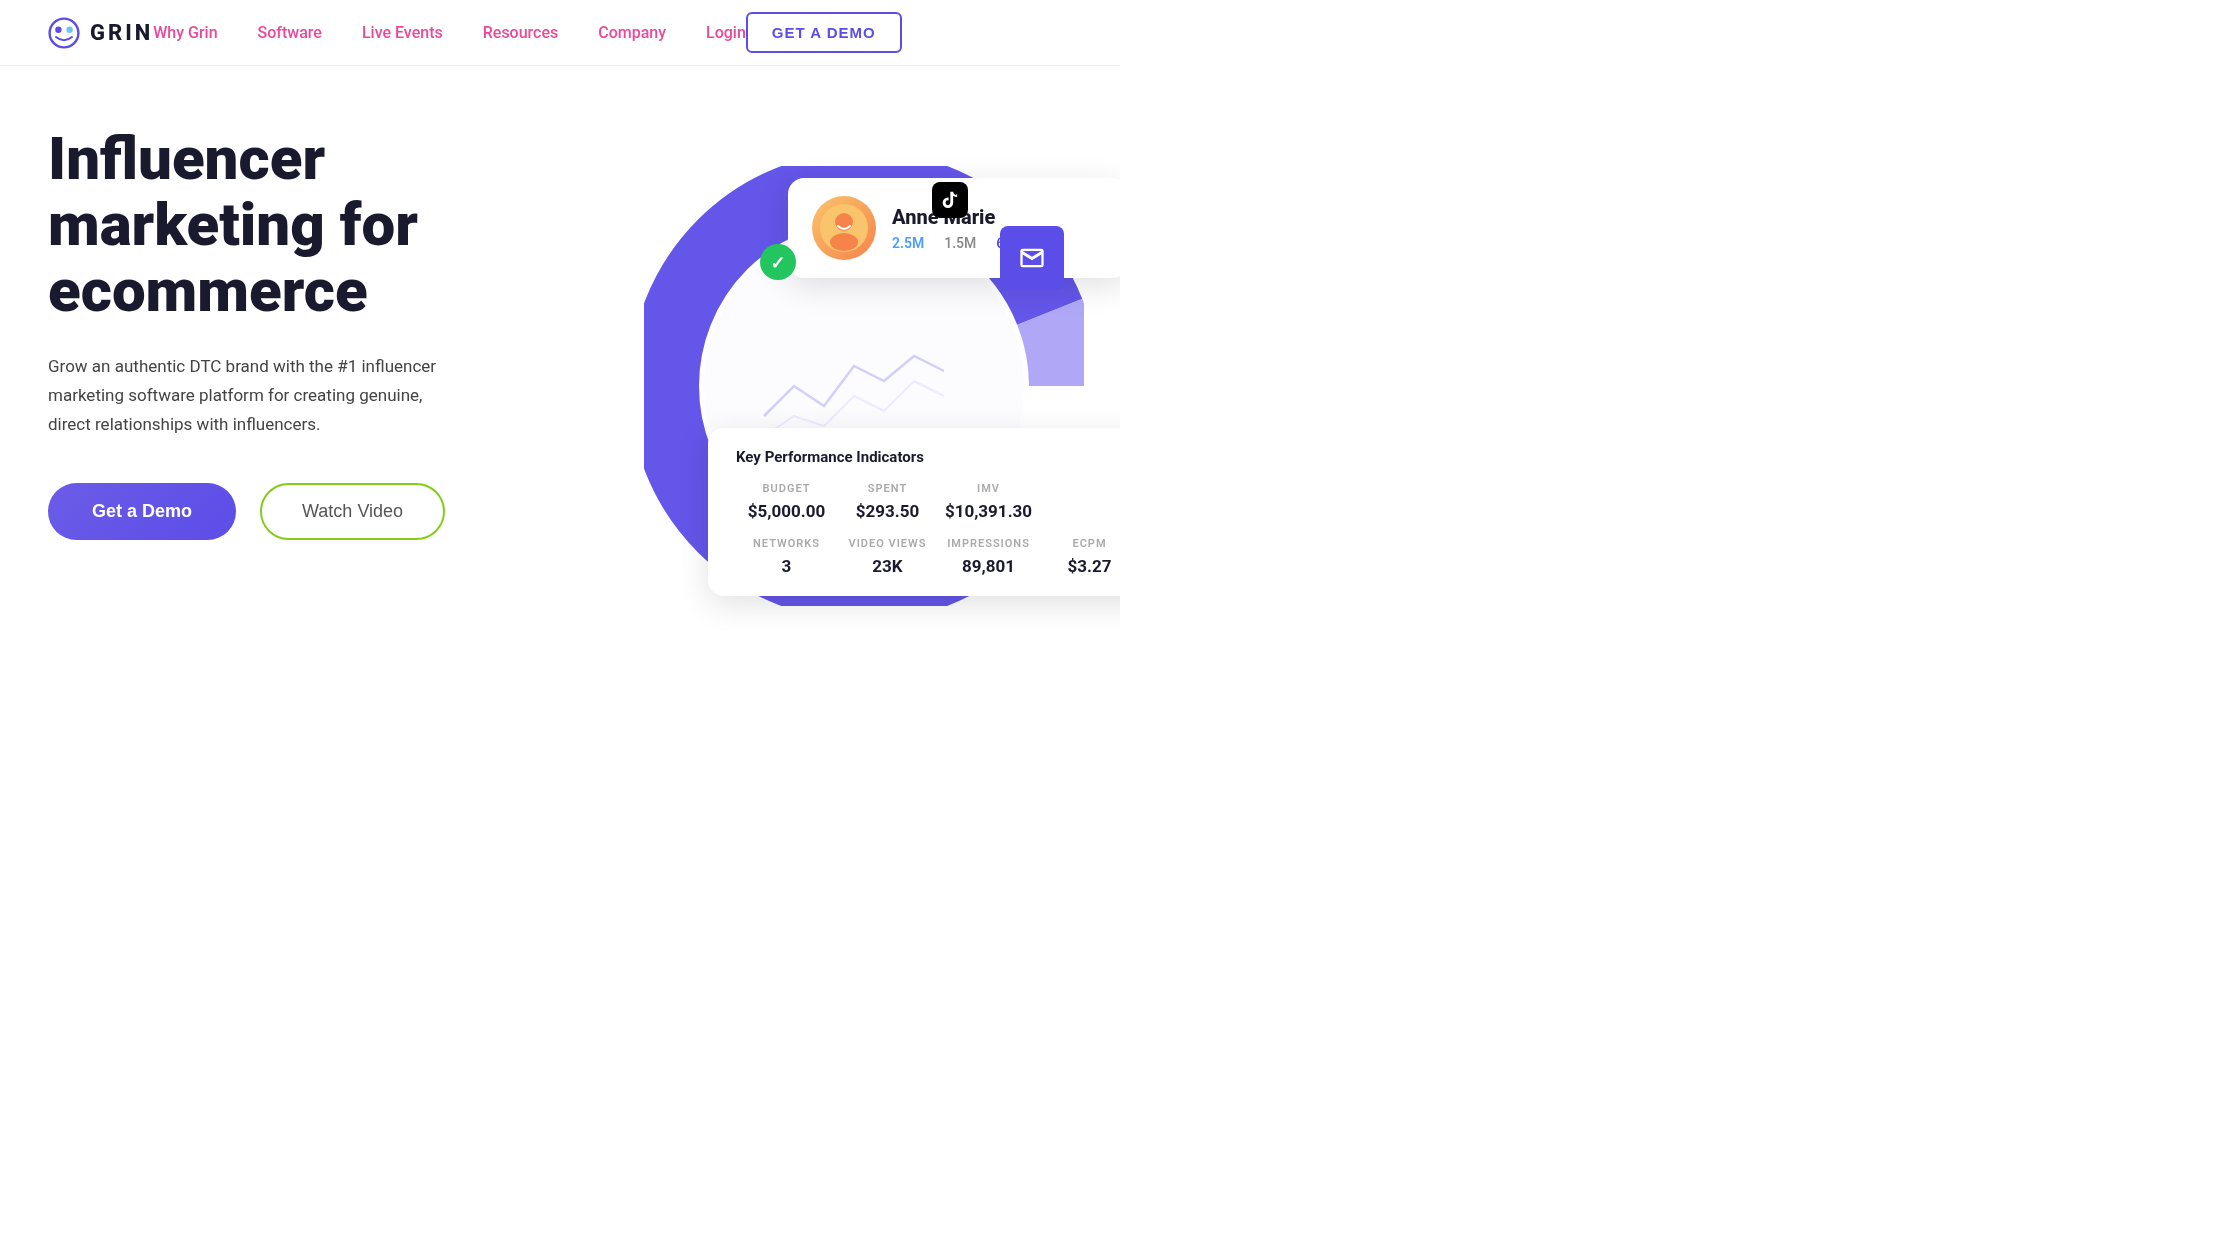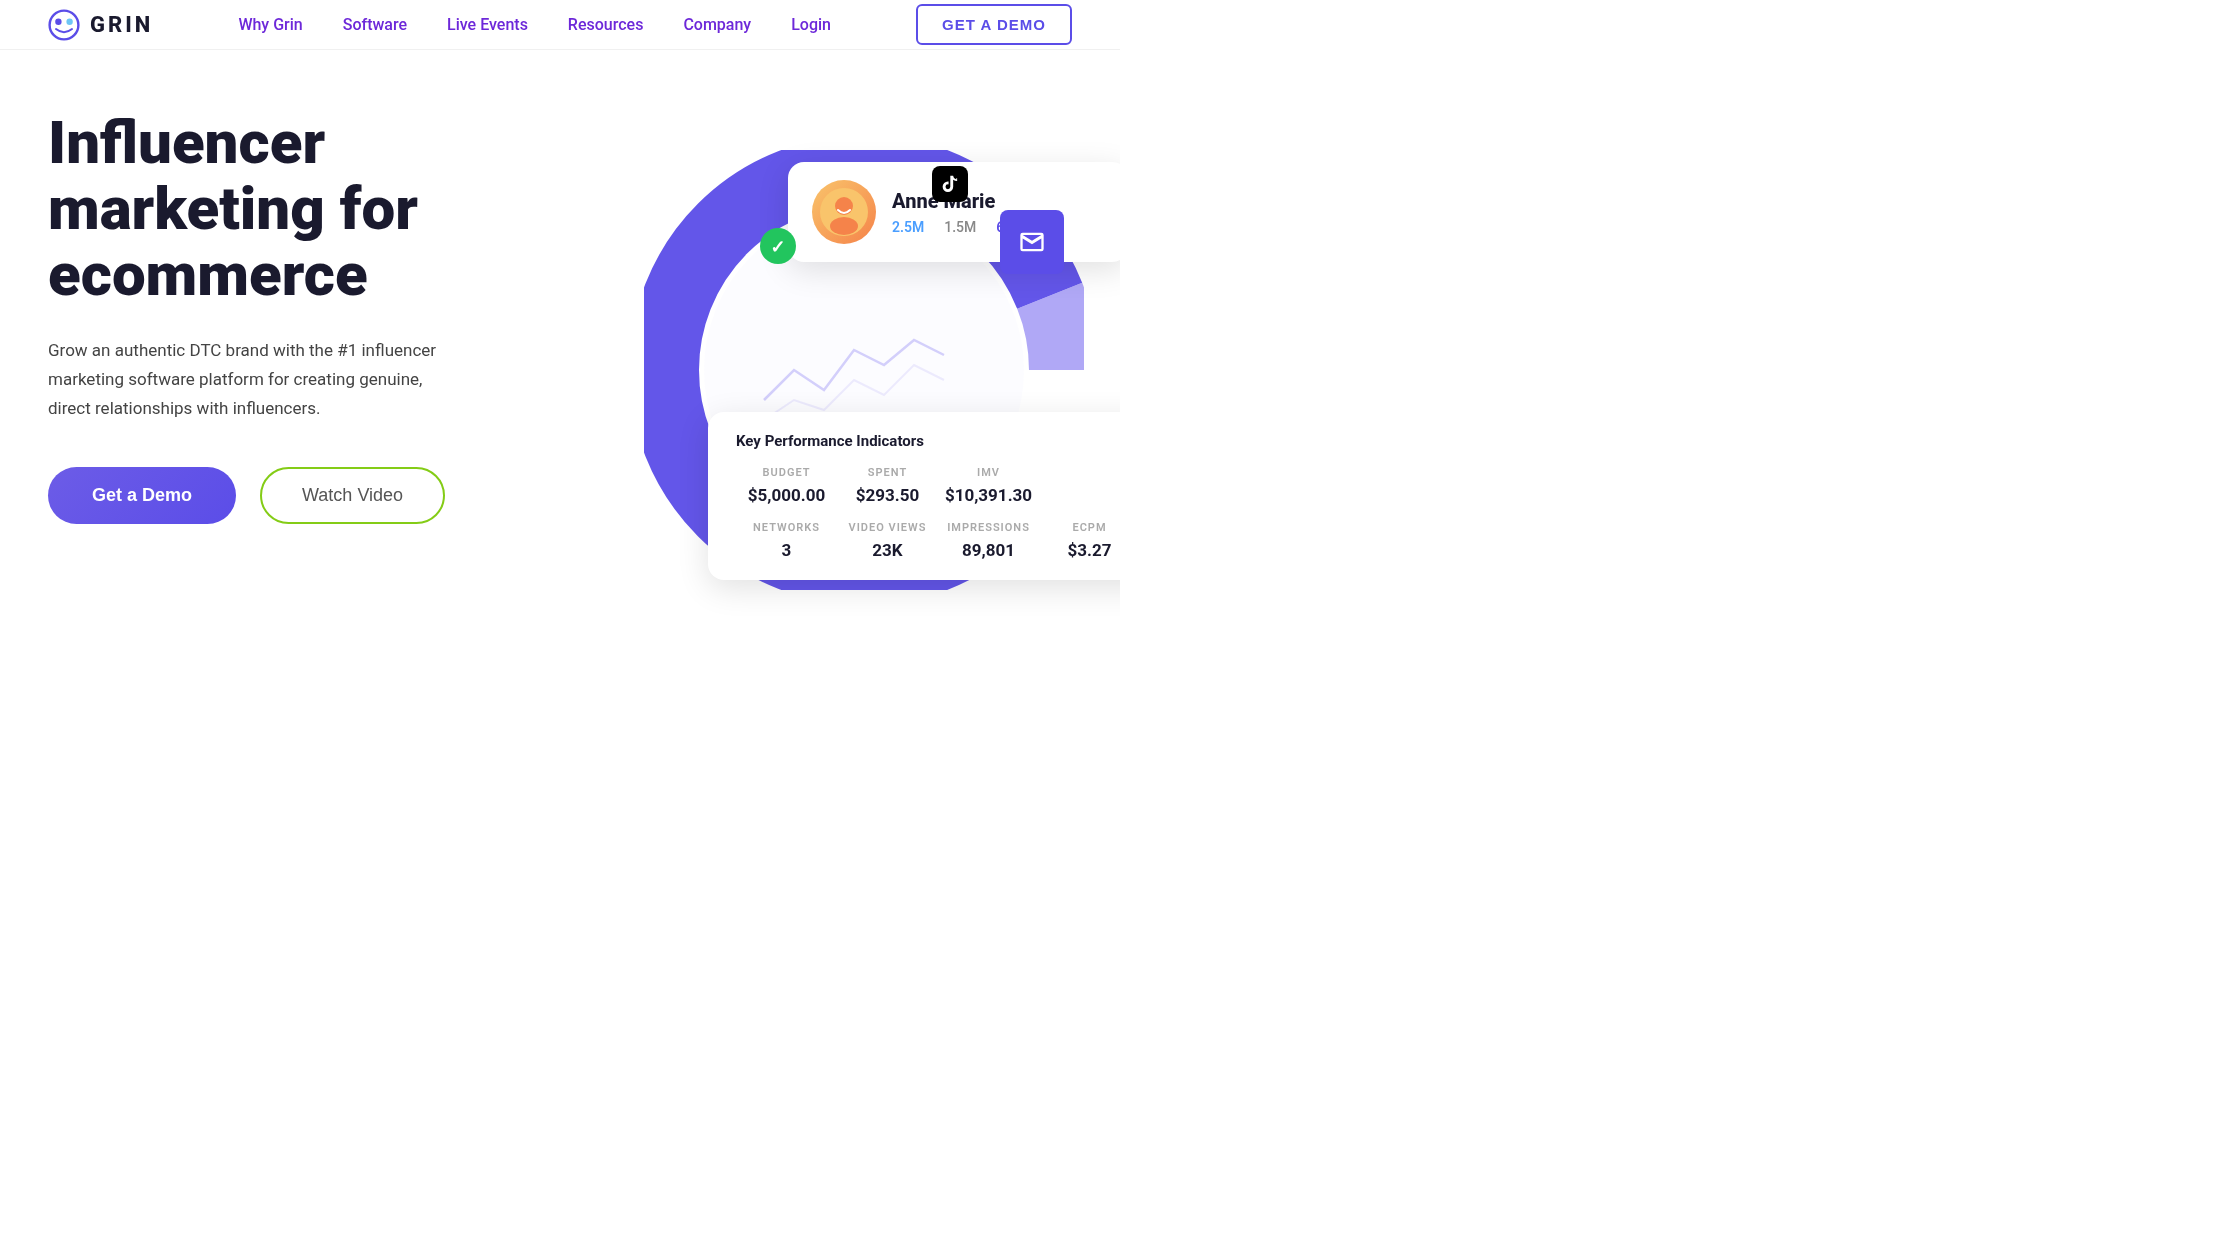--- a/index.html
+++ b/index.html
@@ -8,23 +8,22 @@
       background: #fff;
       overflow-x: hidden;
       width: 1120px;
       min-height: 630px;
     }
 
     
     .navbar {
       display: flex;
       align-items: center;
-      justify-content: space-between;
       padding: 0 48px;
-      height: 50px;
+      height: 66px;
       background: #fff;
       border-bottom: 1px solid #f0f0f0;
       position: sticky;
       top: 0;
       z-index: 100;
     }
     .logo-area {
       display: flex;
       align-items: center;
       gap: 10px;
@@ -40,21 +39,21 @@
       color: #1a1a2e;
     }
     .nav-links {
       display: flex;
       align-items: center;
       gap: 40px;
       list-style: none;
     }
     .nav-links li a {
       text-decoration: none;
-      color: #6d28d9;
+      color: #ec4899;
       font-size: 16px;
       font-weight: 500;
     }
     .nav-cta {
       background: transparent;
       border: 2px solid #5b4de8;
       color: #5b4de8;
       padding: 10px 24px;
       border-radius: 6px;
       font-size: 15px;

